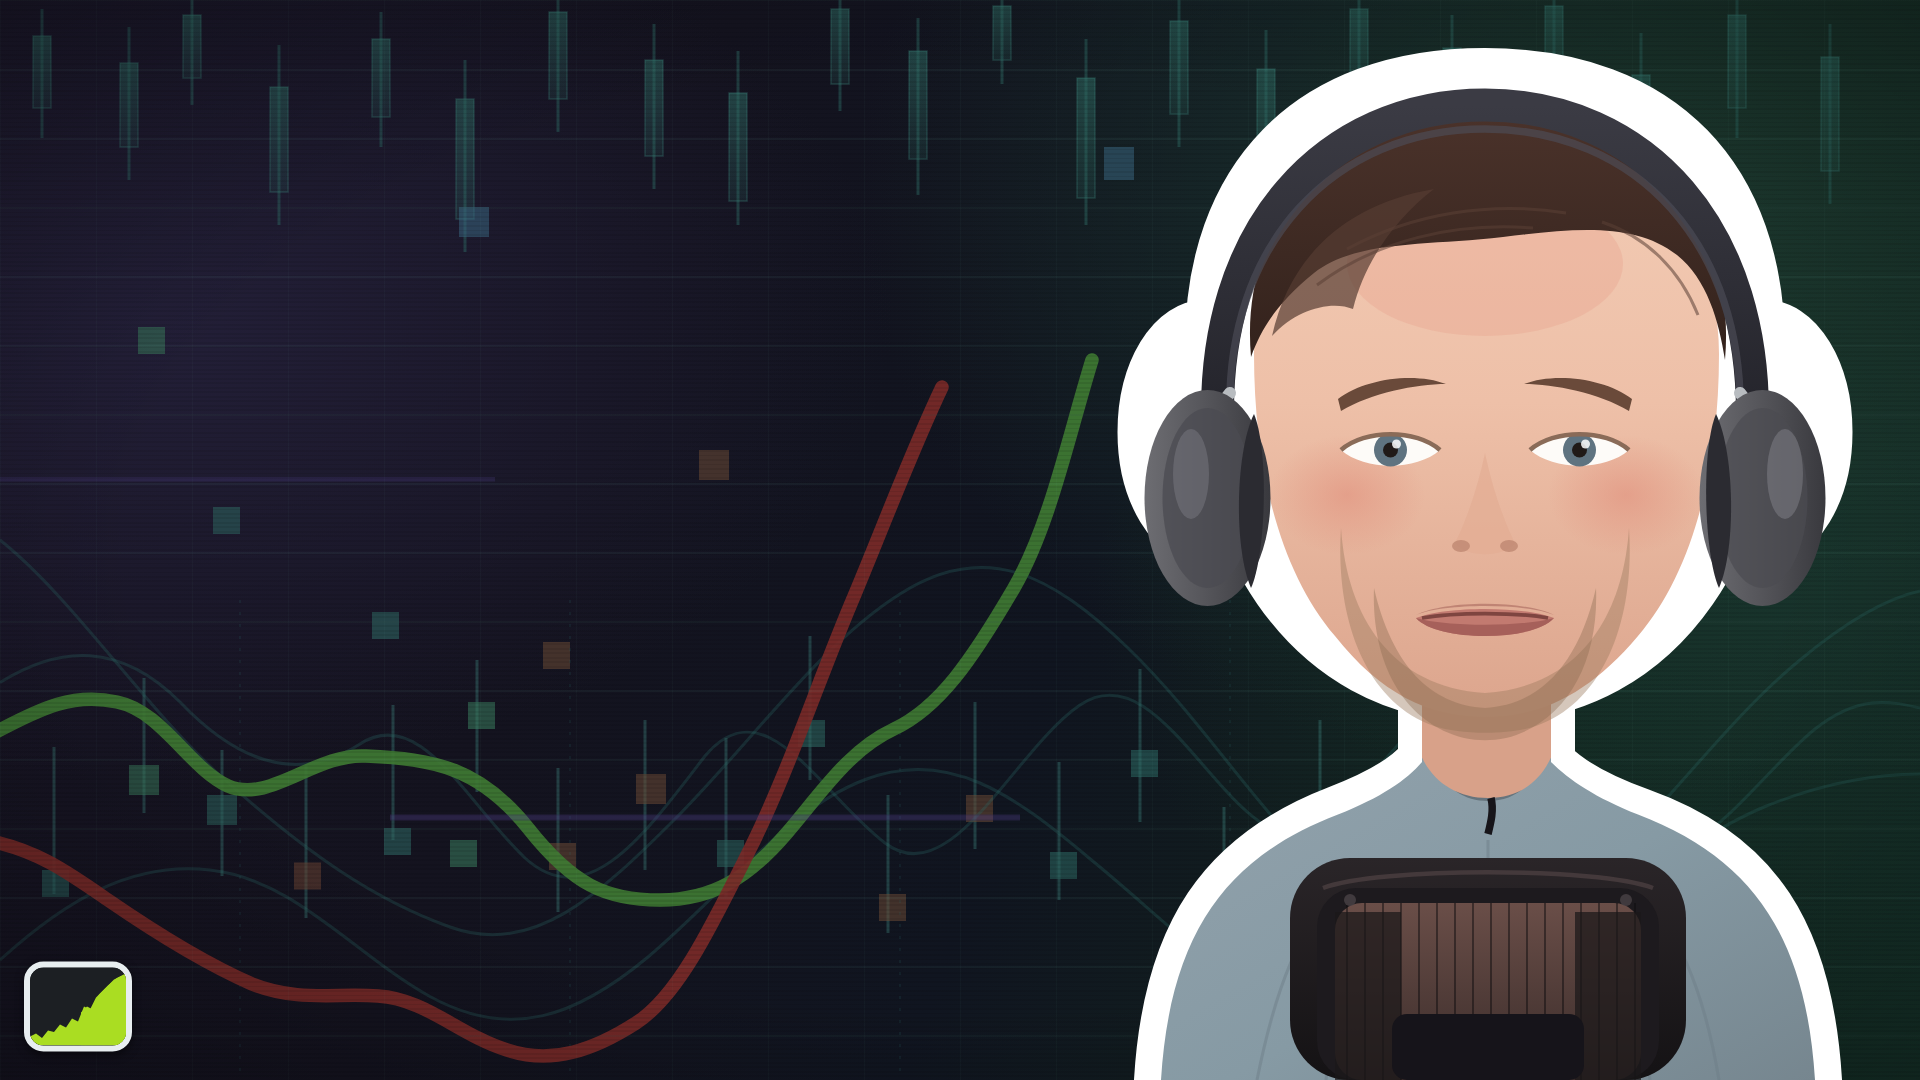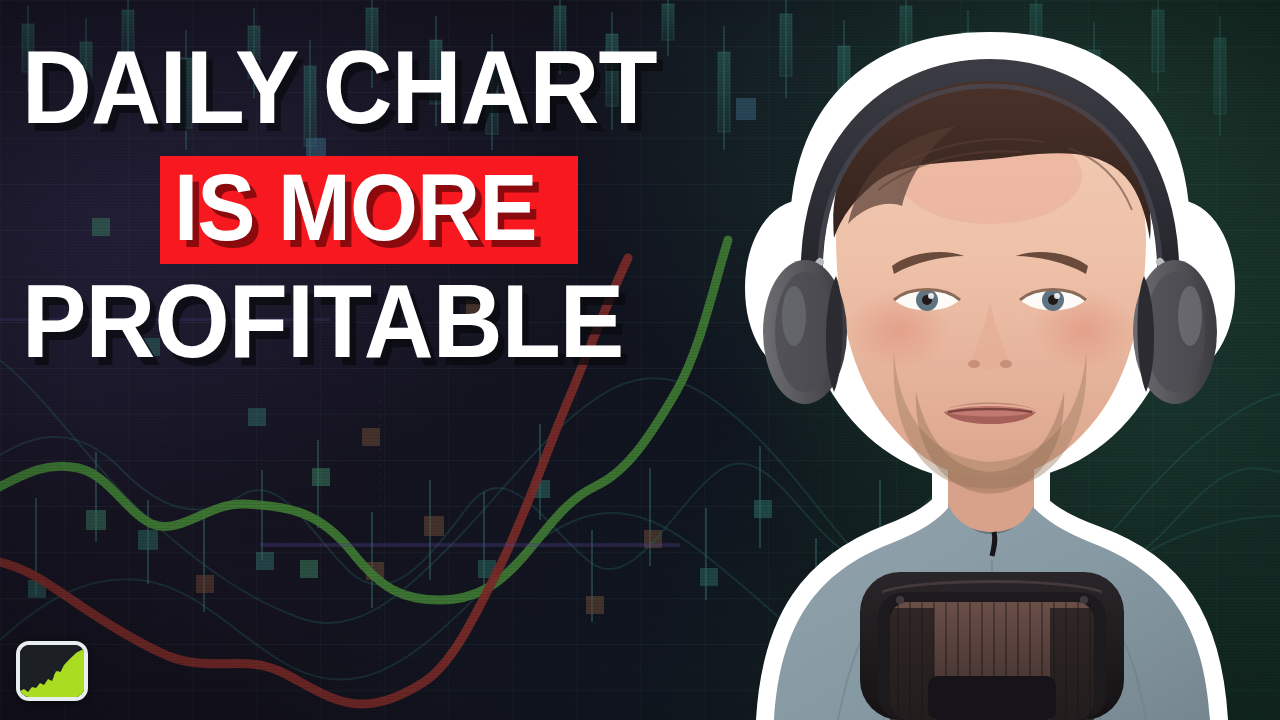--- a/index.html
+++ b/index.html
@@ -432,29 +432,20 @@
       <rect x="452" y="608" width="44" height="112" fill="#1b1719" opacity="0.72"></rect>
 
       <rect x="330" y="676" width="128" height="44" rx="10" fill="#16141a"></rect>
 
       <path d="M284,592 C320,578 468,578 504,592" fill="none" stroke="#56484a" stroke-width="3" opacity="0.6"></path>
       <circle cx="486" cy="600" r="4" fill="#4a4246" opacity="0.8"></circle>
       <circle cx="302" cy="600" r="4" fill="#4a4246" opacity="0.8"></circle>
     </svg>
   </div>
 
-  <div class="headline">
-    <div class="hl-line hl-1">DAILY CHART</div>
-
-    <div class="hl-2-wrap">
-      <div class="hl-2">IS MORE</div>
-    </div>
-
-    <div class="hl-line hl-3">PROFITABLE</div>
-  </div>
 
   <div class="logo">
     <svg viewBox="0 0 64 52" preserveAspectRatio="none" xmlns="http://www.w3.org/2000/svg">
       <defs>
         <pattern id="dots" width="4" height="4" patternUnits="userSpaceOnUse">
           <circle cx="1.2" cy="1.2" r="1.1" fill="#aadd22"></circle>
         </pattern>
       </defs>
       <rect x="0" y="0" width="64" height="52" fill="#1c1f23"></rect>
 

